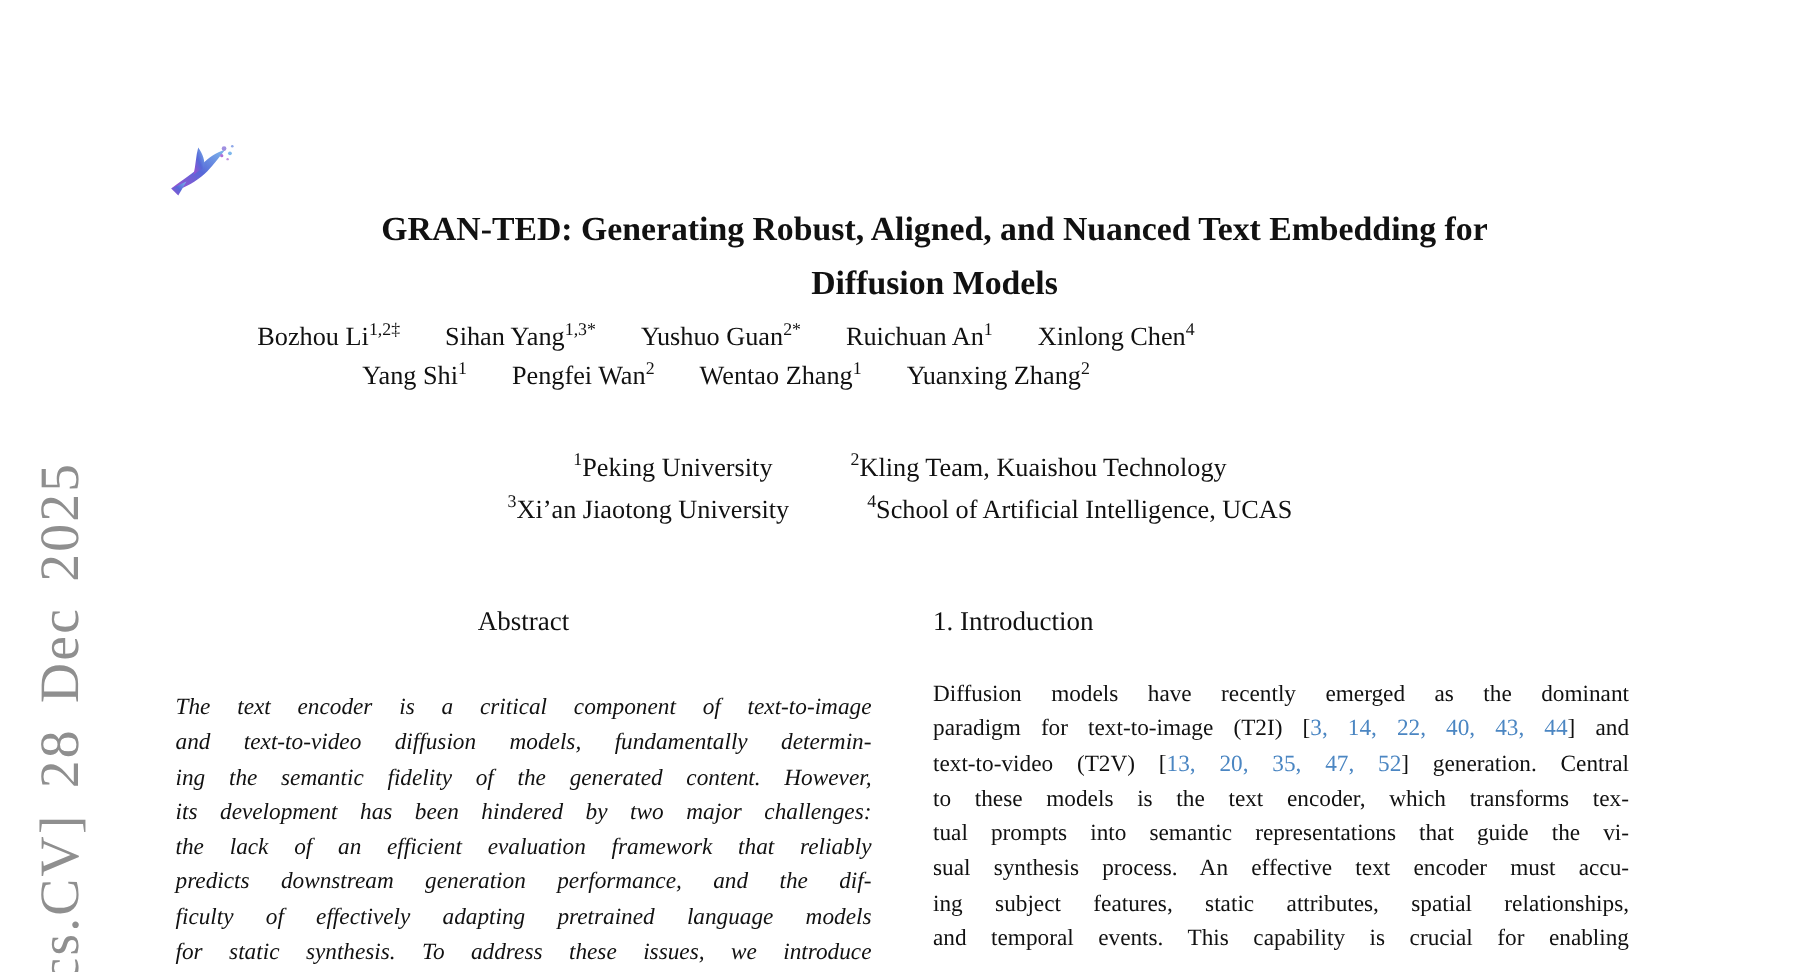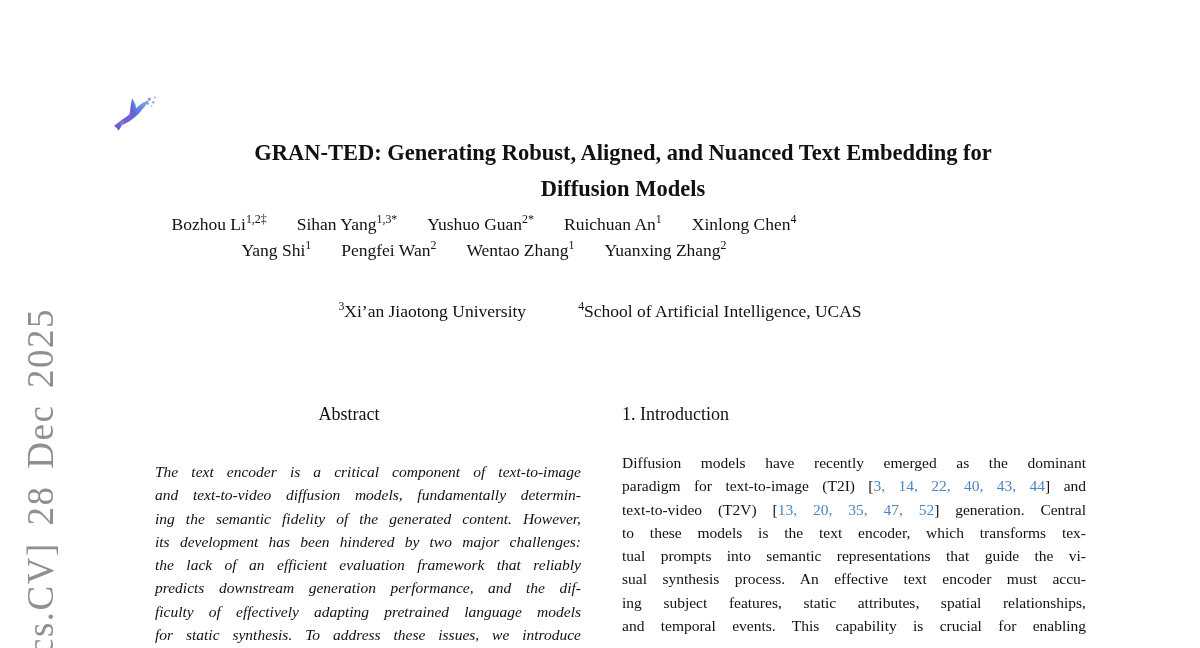--- a/index.html
+++ b/index.html
@@ -47,21 +47,21 @@
   sup{font-size:68%;line-height:0;}
   
   .affils{position:absolute;top:297px;left:0;width:1200px;font-size:17.5px;}
   .affil-row{display:flex;justify-content:center;gap:52px;line-height:28px;}
   
   .col{position:absolute;top:402px;width:464px;}
   .col-left{left:117px;}
   .col-right{left:622px;}
   .col h2{font-size:18px;line-height:24px;margin:0;font-weight:normal;}
   .col-left h2{text-align:center;}
-  .col-left .lines{margin-top:34px;margin-left:38px;}
+  .col-left .lines{margin-top:34px;}
   .col-right .lines{margin-top:25px;}
   .line{
     font-size:15.5px;
     line-height:23.3px;
     text-align:justify;
     text-align-last:justify;
     white-space:nowrap;
   }
   .abstract .line{font-style:italic;white-space:normal;}
   .intro .line{white-space:normal;}
@@ -106,20 +106,24 @@
   <div class="author-row">
     <span><span>Yang Shi</span><sup>1</sup></span>
     <span><span>Pengfei Wan</span><sup>2</sup></span>
     <span><span>Wentao Zhang</span><sup>1</sup></span>
     <span><span>Yuanxing Zhang</span><sup>2</sup></span>
   </div>
 </div>
 
 <div class="affils">
   <div class="affil-row">
+    <span><sup>1</sup><span>Peking University</span></span>
+    <span><sup>2</sup><span>Kling Team, Kuaishou Technology</span></span>
+  </div>
+  <div class="affil-row">
     <span><sup>3</sup><span>Xi’an Jiaotong University</span></span>
     <span><sup>4</sup><span>School of Artificial Intelligence, UCAS</span></span>
   </div>
 </div>
 
 <div class="col col-left abstract">
   <h2>Abstract</h2>
   <div class="lines">
     <div class="line">The text encoder is a critical component of text-to-image</div>
     <div class="line">and text-to-video diffusion models, fundamentally determin-</div>

